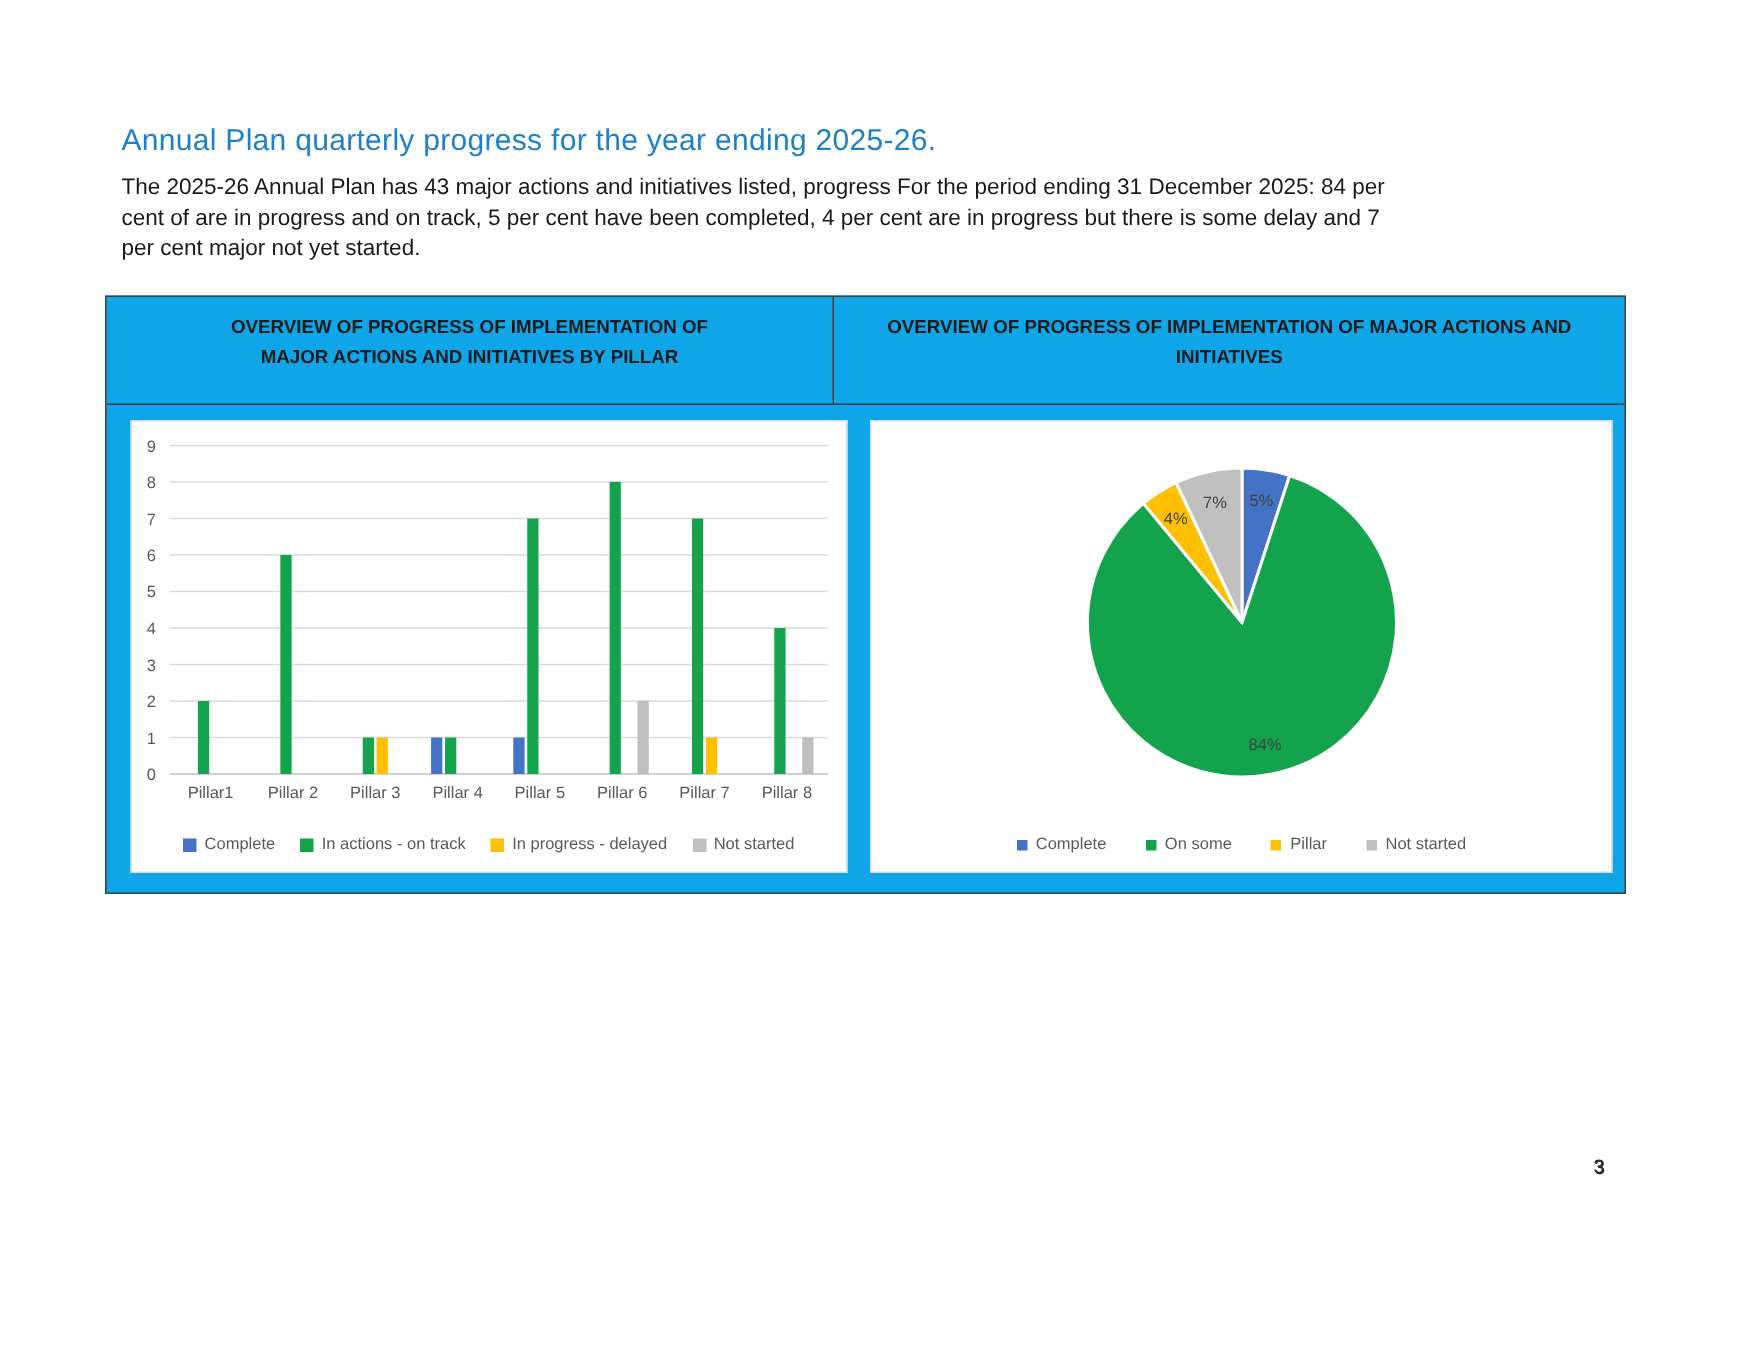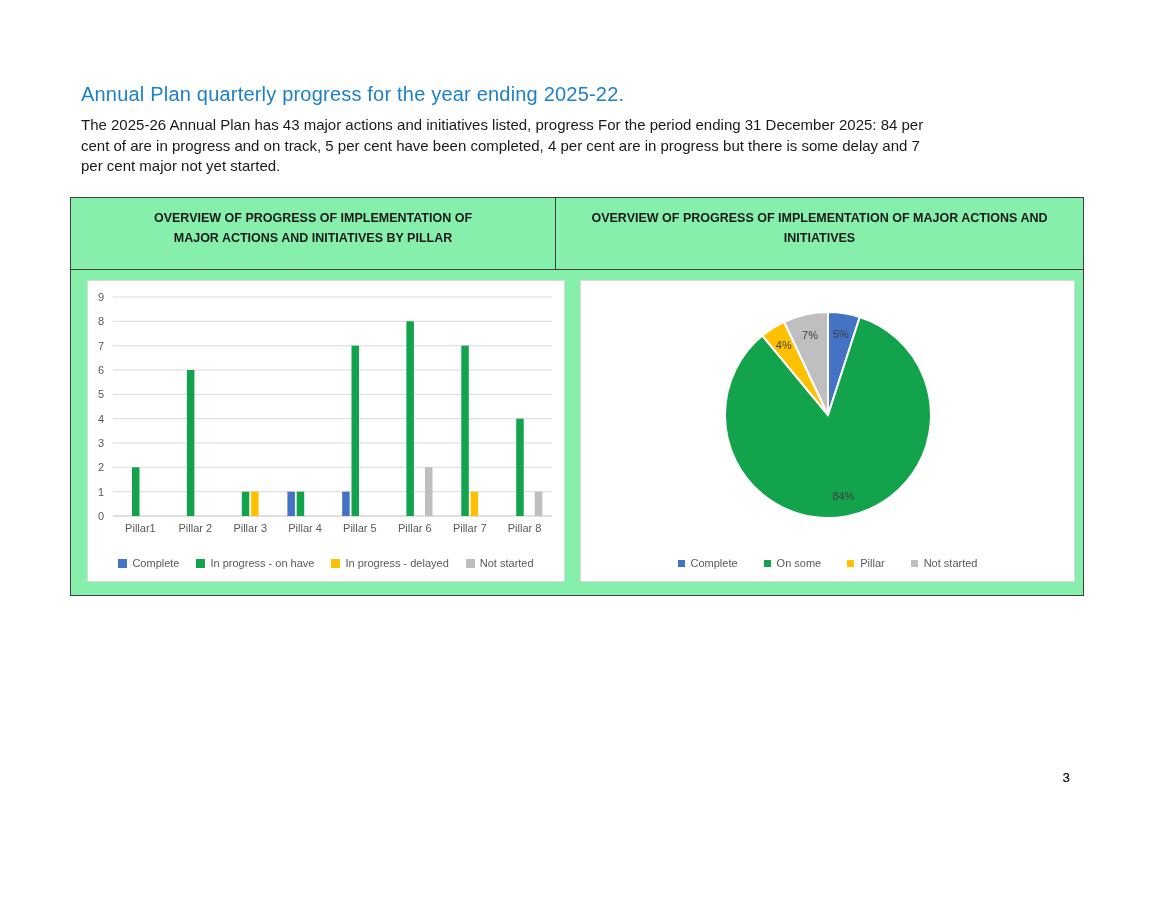--- a/index.html
+++ b/index.html
@@ -12,21 +12,21 @@
     position:absolute; left:81px; top:83px;
     font-size:20px; font-weight:400; letter-spacing:0.2px;
     color:var(--heading,#1E81C8);
   }
   .intro {
     position:absolute; left:81px; top:115px; width:930px;
     font-size:15px; line-height:20.5px; color:var(--body-text,#1a1a1a);
   }
   .figure-box {
     position:absolute; left:70px; top:197px; width:1014px; height:399px;
-    border:1.5px solid var(--table-border,#404040); background:#86efac;
+    border:1.5px solid var(--table-border,#404040); background:#0ea5e9;
   }
   .fig-header { display:flex; height:72px; border-bottom:1px solid var(--table-border,#404040); }
   .fig-header .cell { padding-top:10px; }
   .cell-left  { width:485px; border-right:1px solid var(--table-border,#404040); }
   .cell-right { flex:1; }
   .chart-title {
     font-weight:bold; font-size:12.5px; line-height:20px; text-align:center;
     color:var(--body-text,#1a1a1a); margin:0 auto;
   }
   .cell-left  .chart-title { max-width:330px; }
@@ -50,21 +50,21 @@
   .ax    { font-family:"Liberation Sans", sans-serif; font-size:11px; fill:var(--axis-text,#595959); }
   .plabel{ font-family:"Liberation Sans", sans-serif; font-size:11px; fill:var(--label-text,#404040); }
   .page-number {
     position:absolute; left:1056px; top:770px; width:20px; text-align:center;
     font-size:13px; color:#262626; text-shadow:0.4px 0.4px 0 #262626;
   }
 </style>
 </head>
 <body style="--heading: #1E81C8; --body-text: #1A1A1A; --table-border: #404040; --frame-border: #D9D9D9; --axis-text: #595959; --label-text: #404040;">
 
-<h1 class="page-title">Annual Plan quarterly progress for the year ending 2025-22.</h1>
+<h1 class="page-title">Annual Plan quarterly progress for the year ending 2025-26.</h1>
 
 <div class="intro">
   <div>The 2025-26 Annual Plan has 43 major actions and initiatives listed, progress For the period ending 31 December 2025: 84 per</div>
   <div>cent of are in progress and on track, 5 per cent have been completed, 4 per cent are in progress but there is some delay and 7</div>
   <div>per cent major not yet started.</div>
 </div>
 
 <div class="figure-box">
   <div class="fig-header">
     <div class="cell cell-left">
@@ -120,21 +120,21 @@
         <rect x="428.2" y="137.7" width="7.5" height="97.3" fill="#14A34D"></rect>
         <rect x="446.8" y="210.7" width="7.5" height="24.3" fill="#BFBFBF"></rect>
       </svg>
     <div class="legend legend-bar" id="bar-legend">
         <span class="li">
           <span class="sw" style="background:#4472C4"></span>
           <span>Complete</span>
         </span>
         <span class="li">
           <span class="sw" style="background:#14A34D"></span>
-          <span>In progress - on have</span>
+          <span>In actions - on track</span>
         </span>
         <span class="li">
           <span class="sw" style="background:#FFC000"></span>
           <span>In progress - delayed</span>
         </span>
         <span class="li">
           <span class="sw" style="background:#BFBFBF"></span>
           <span>Not started</span>
         </span>
       </div>

